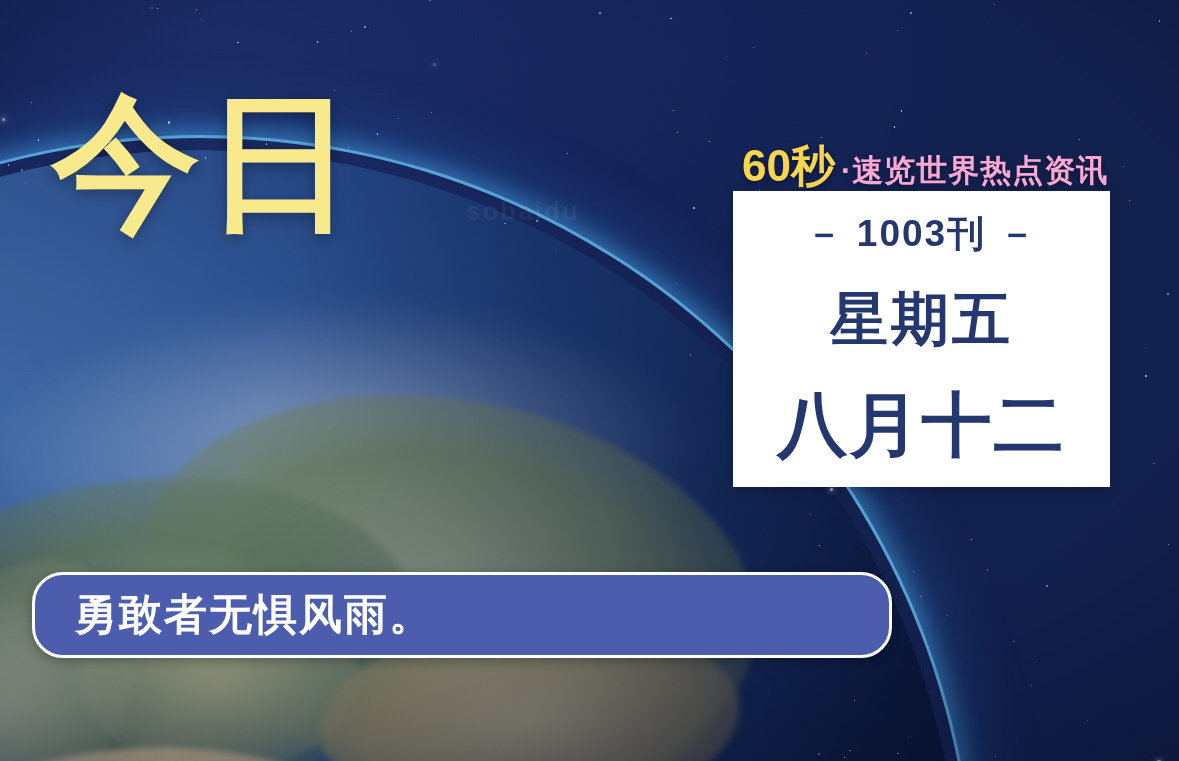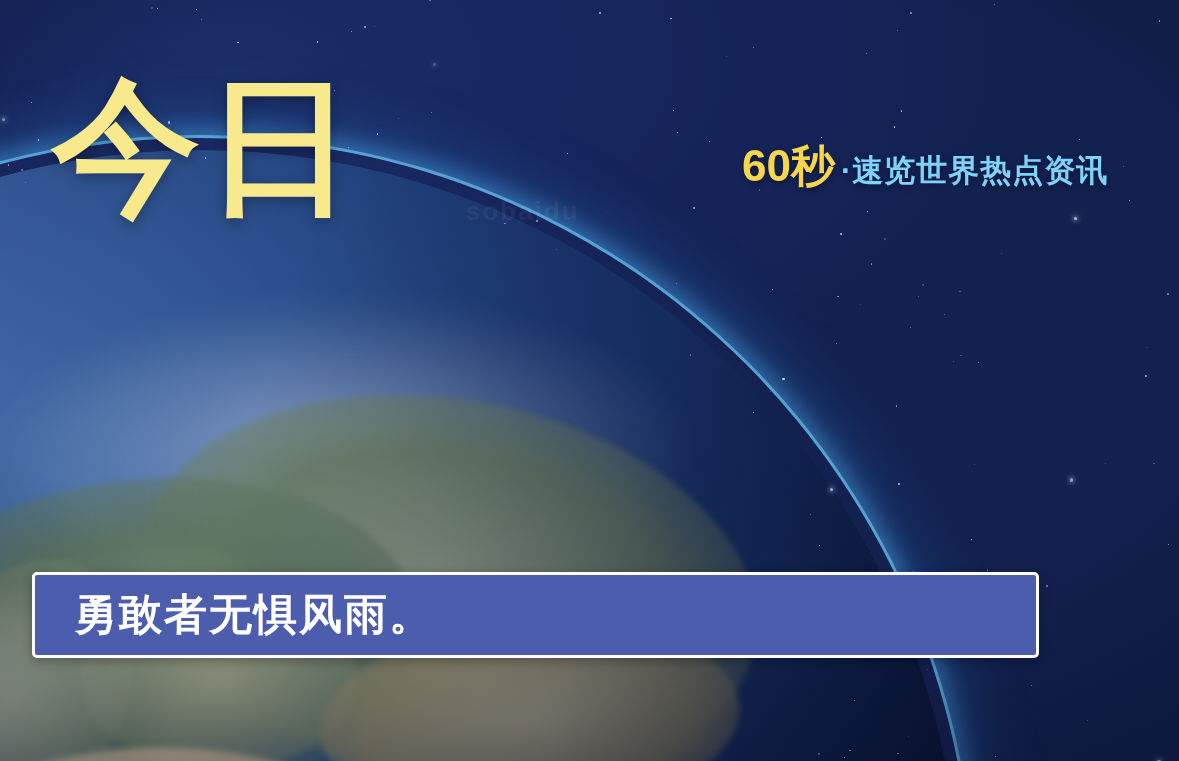--- a/index.html
+++ b/index.html
@@ -101,21 +101,21 @@
     width:1544px;height:1544px;border-radius:50%;
     box-shadow:
       0 0 0 3px rgba(120,215,255,.55),
       0 0 22px 9px rgba(85,190,255,.42),
       0 0 60px 26px rgba(55,150,240,.22);
     pointer-events:none;
   }
 
   
   .title-block{
-    position:absolute;left:52px;top:76px;width:470px;
+    position:absolute;left:52px;top:92px;width:470px;
     line-height:.96;
     font-weight:700;
     letter-spacing:6px;
   }
   .title-1{
     font-size:148px;color:#f8e98c;
     text-shadow:0 4px 14px rgba(0,0,0,.30);
   }
   .title-2{
     font-size:148px;color:#ffffff;
@@ -139,21 +139,21 @@
   .tagline{
     position:absolute;left:742px;top:137px;
     white-space:nowrap;
     font-weight:700;
     text-shadow:0 2px 6px rgba(0,0,0,.4);
   }
   .tagline .sec{
     font-size:44px;color:#f7d64f;letter-spacing:0px;
   }
   .tagline .rest{
-    font-size:31px;color:#7dd3fc;letter-spacing:1px;
+    font-size:31px;color:#f9a8d4;letter-spacing:1px;
     margin-left:6px;
   }
 
   
   .card{
     position:absolute;left:733px;top:191px;
     width:377px;height:296px;
     background:#ffffff;
     display:flex;flex-direction:column;
     align-items:center;justify-content:flex-start;
@@ -171,24 +171,24 @@
   }
   .card-lunar{
     margin-top:20px;
     font-size:70px;color:#25376f;font-weight:700;
     letter-spacing:2px;white-space:nowrap;
   }
 
   
   .banner{
     position:absolute;left:32px;top:572px;
-    width:1007px;height:86px;
+    width:860px;height:86px;
     background:#4d5dae;
     border:3px solid #ffffff;
-    border-radius:5px;
+    border-radius:31px;
     display:flex;align-items:center;
     box-shadow:0 3px 11px rgba(0,0,0,.28);
   }
   .banner-text{
     margin-left:39px;
     font-size:43px;font-weight:700;color:#ffffff;
     letter-spacing:2px;white-space:nowrap;
   }
 
   
@@ -340,18 +340,23 @@
 
   <div class="title-block">
     <div class="title-1">今日</div>
   </div>
 
 
   <div class="tagline">
     <span class="sec">60秒</span><span class="rest">·速览世界热点资讯</span>
   </div>
 
+  <div class="card">
+    <div class="card-issue">－ 1003刊 －</div>
+    <div class="card-weekday">星期五</div>
+    <div class="card-lunar">八月十二</div>
+  </div>
 
   <div class="banner">
     <div class="banner-text">勇敢者无惧风雨。</div>
   </div>
 
 </div>
 
 </body></html>

